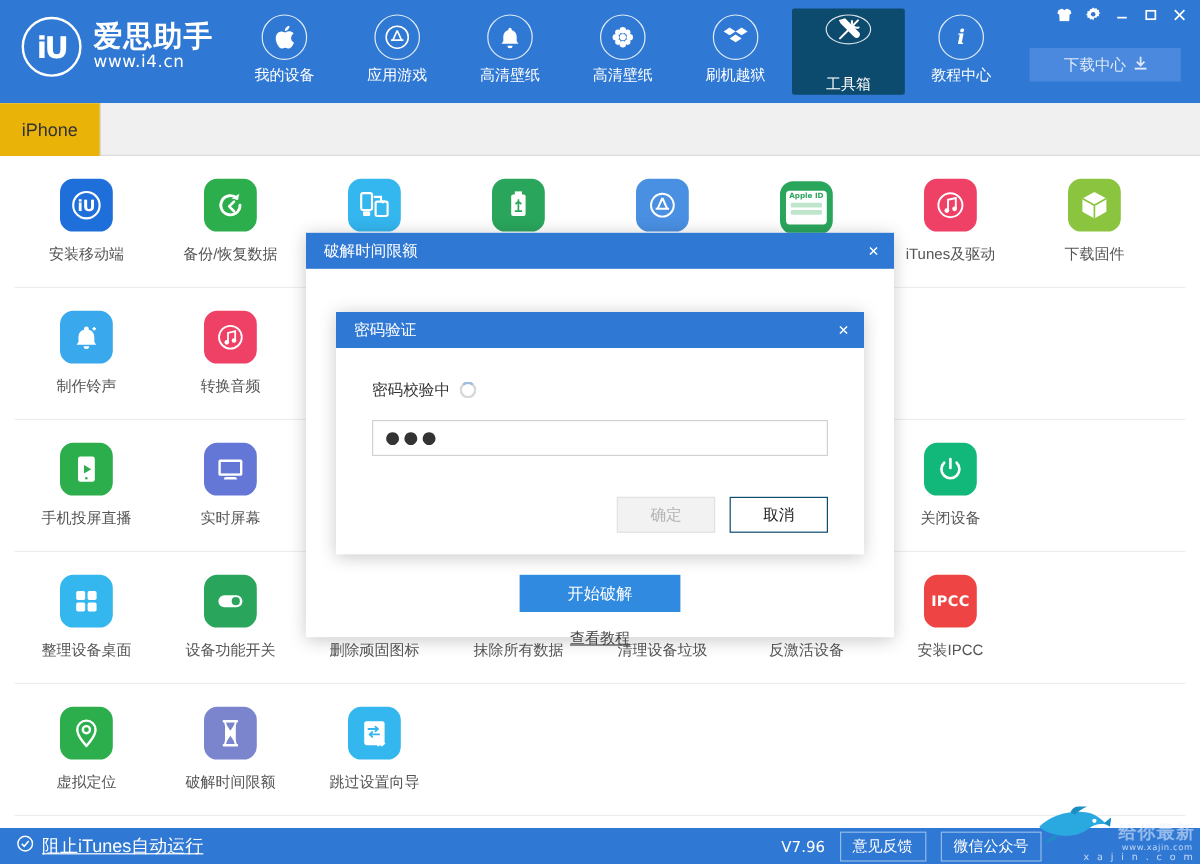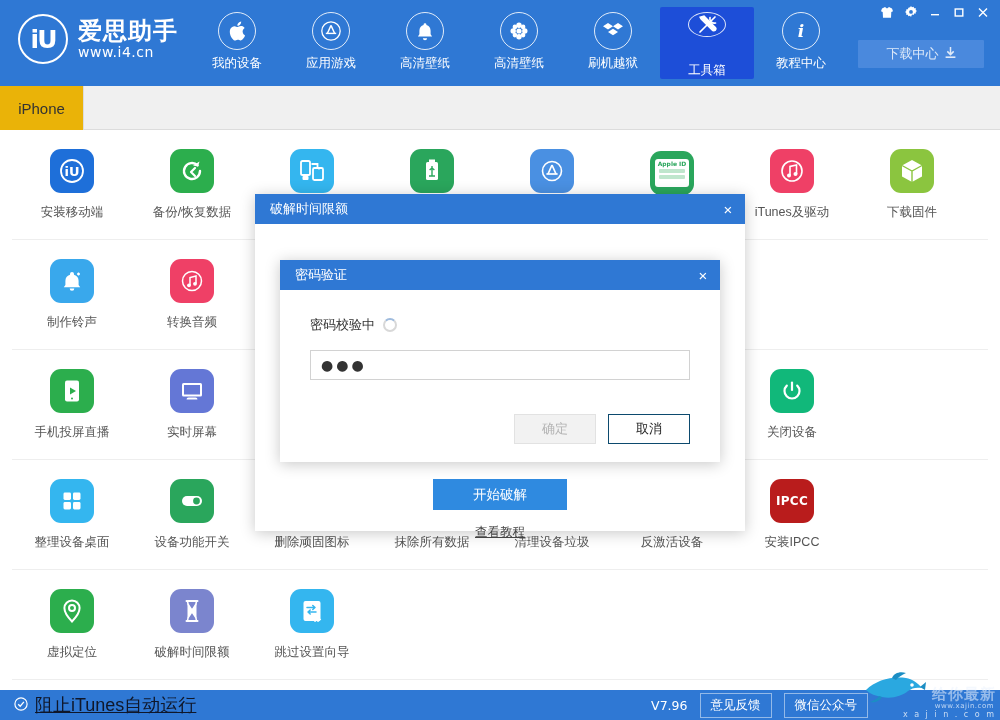--- a/index.html
+++ b/index.html
@@ -50,21 +50,21 @@
 
   .nav {
     position: absolute; left: 190px; top: 7px;
     display: flex; align-items: flex-start;
   }
   .nav-item {
     width: 94px; height: 72px; display: flex; flex-direction: column;
     align-items: center; justify-content: flex-start; padding-top: 5px;
     cursor: pointer; border-radius: 2px;
   }
-  .nav-item.active { background: #1d4ed8; gap: 20px; }
+  .nav-item.active { background: #0c4a6e; gap: 20px; }
   .nav-icon {
     width: 38px; height: 38px; border-radius: 50%;
     border: 1.5px solid rgba(255,255,255,.85);
     display: flex; align-items: center; justify-content: center;
     color: #ffffff;
   }
   .nav-label {
     margin-top: 5px; color: #ffffff; font-size: 12.5px; white-space: nowrap;
   }
 
@@ -123,21 +123,21 @@
   }
   .tile-appleid i { display: block; width: 26px; height: 4px; background: #bfe6cd; border-radius: 1px; }
 
   
   .statusbar {
     position: absolute; left: 0; bottom: 0; width: 1000px; height: 30px;
     background: #2f78d4; display: flex; align-items: center;
   }
   .sb-left {
     display: flex; align-items: center; gap: 7px; margin-left: 14px;
-    color: #0f172a; font-size: 18px; cursor: pointer;
+    color: #ffffff; font-size: 15px; cursor: pointer;
   }
   .sb-left .lbl { text-decoration: underline; }
   .sb-right {
     margin-left: auto; display: flex; align-items: center; gap: 12px; margin-right: 132px;
   }
   .sb-ver { color: #ffffff; font-size: 12.5px; font-family: "DejaVu Sans", sans-serif; }
   .sb-btn {
     border: 1px solid #93b9e8; color: #ffffff; font-size: 12.5px;
     padding: 3px 10px; cursor: pointer;
   }
@@ -564,21 +564,21 @@
         <div class="tile" style="background:#5a67c8">
           <svg width="28" height="28" viewBox="0 0 28 28">
               <rect x="8" y="3.5" width="12" height="21" rx="2" fill="#ffffff"></rect>
               <rect x="10" y="6" width="8" height="14" fill="#5a67c8"></rect>
               <path d="M14 8 v7 M12 10 a3.2 3.2 0 1 0 4 0" stroke="#ffffff" stroke-width="1.3" fill="none"></path>
             </svg>
         </div>
         <div class="tile-label">反激活设备</div>
       </div>
       <div class="cell">
-        <div class="tile" style="background:#b91c1c">
+        <div class="tile" style="background:#ef4444">
           <span class="tile-ipcc">IPCC</span>
         </div>
         <div class="tile-label">安装IPCC</div>
       </div>
     </div>
 
     <div class="grid-row last">
       <div class="cell">
         <div class="tile" style="background:#2cae4d">
           <svg width="28" height="28" viewBox="0 0 28 28">

